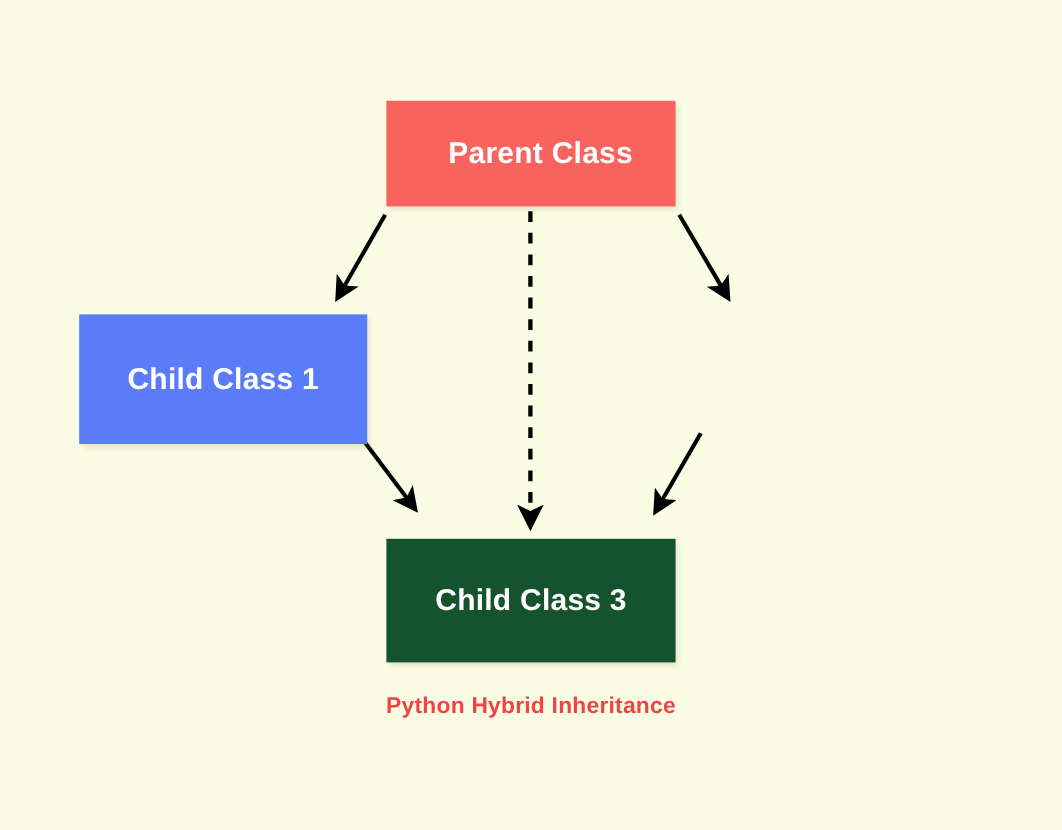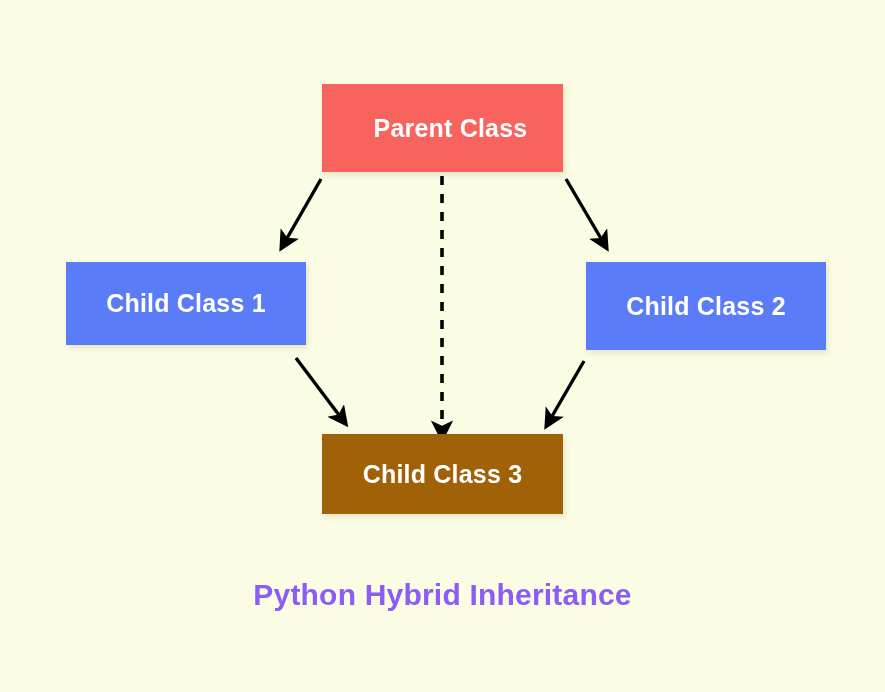--- a/index.html
+++ b/index.html
@@ -48,49 +48,49 @@
     width: 241px;
     height: 88px;
     background: #f9635e;
     font-size: 25px;
     padding-left: 16px;
   }
   #node-child1 {
     left: 66px;
     top: 262px;
     width: 240px;
-    height: 83px;
+    height: 108px;
     background: #5b7cf9;
     font-size: 25px;
     align-items: center;
   }
   #node-child2 {
     left: 586px;
     top: 262px;
     width: 240px;
     height: 88px;
     background: #5b7cf9;
     font-size: 25px;
   }
   #node-child3 {
     left: 322px;
-    top: 434px;
+    top: 449px;
     width: 241px;
-    height: 80px;
-    background: #a16207;
+    height: 103px;
+    background: #14532d;
     font-size: 25px;
   }
   #caption {
     position: absolute;
     left: 0;
     top: 578px;
     width: 885px;
     text-align: center;
-    color: #8b5cf6;
-    font-size: 30px;
+    color: #ef4444;
+    font-size: 19px;
     font-weight: bold;
     letter-spacing: 0.2px;
   }
 </style>
 </head>
 <body>
 
 <div id="canvas">
 
   <svg id="arrow-layer" viewBox="0 0 885 692" width="885" height="692" xmlns="http://www.w3.org/2000/svg">
@@ -112,23 +112,20 @@
   </svg>
 
   <div class="node" id="node-parent">
     <span class="node-label">Parent Class</span>
   </div>
 
   <div class="node" id="node-child1">
     <span class="node-label">Child Class 1</span>
   </div>
 
-  <div class="node" id="node-child2">
-    <span class="node-label">Child Class 2</span>
-  </div>
 
   <div class="node" id="node-child3">
     <span class="node-label">Child Class 3</span>
   </div>
 
   <div id="caption">Python Hybrid Inheritance</div>
 
 </div>
 
 </body></html>

